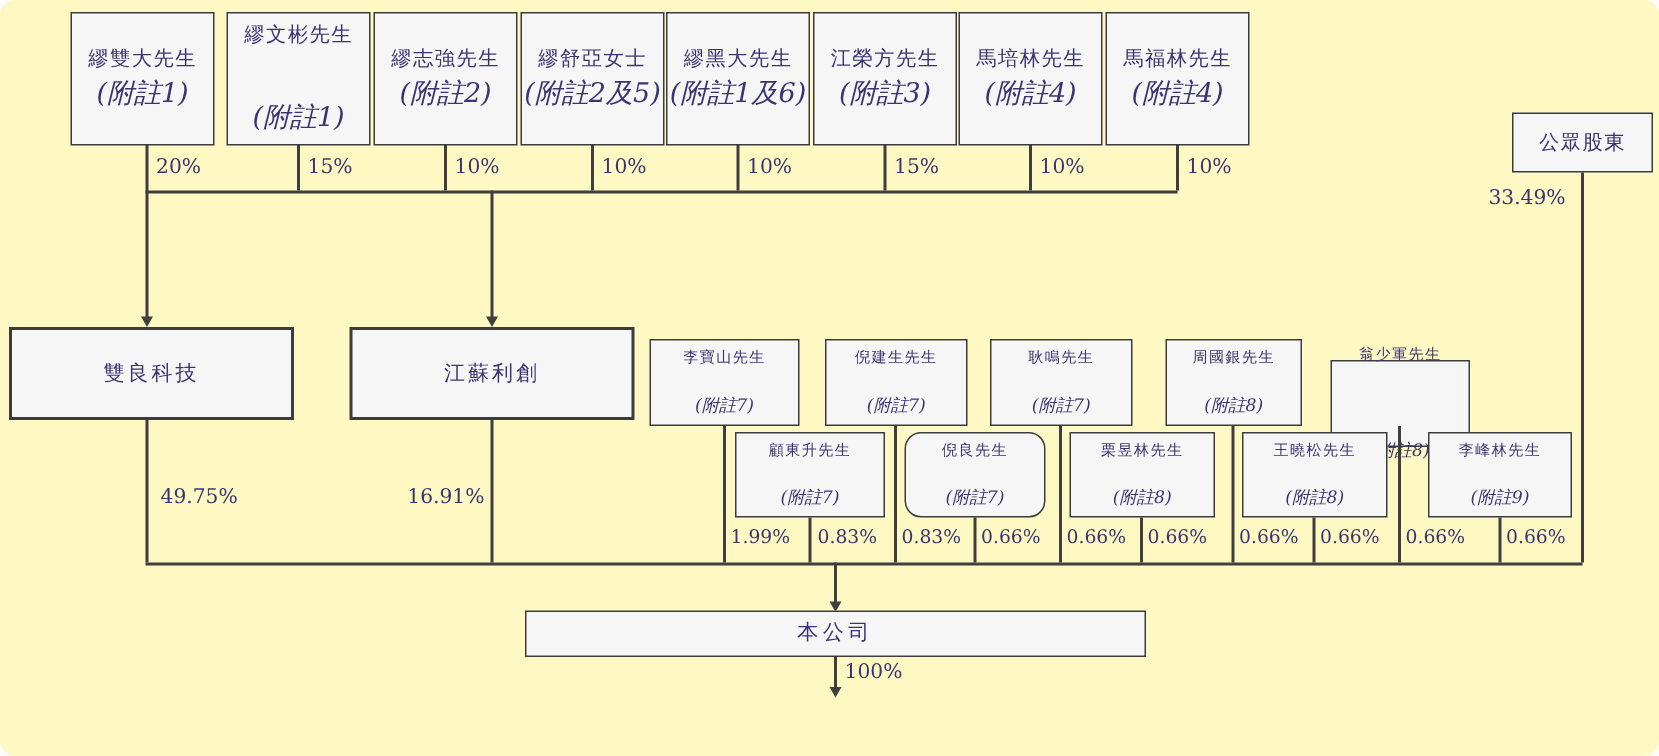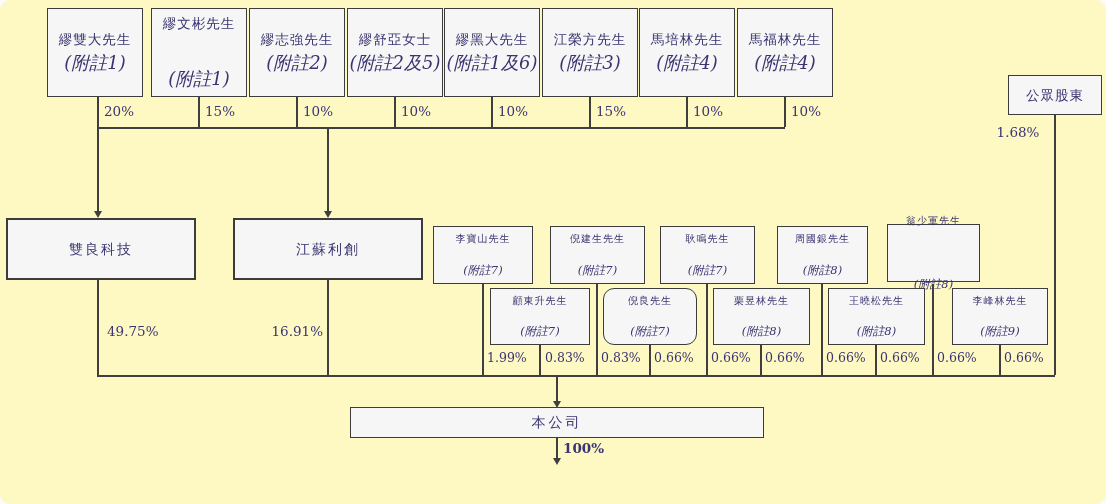--- a/index.html
+++ b/index.html
@@ -87,21 +87,21 @@
   <div class="pct" style="left:104px;top:103px;">20%</div>
   <div class="pct" style="left:205px;top:103px;">15%</div>
   <div class="pct" style="left:303px;top:103px;">10%</div>
   <div class="pct" style="left:401px;top:103px;">10%</div>
   <div class="pct" style="left:498px;top:103px;">10%</div>
   <div class="pct" style="left:596px;top:103px;">15%</div>
   <div class="pct" style="left:693px;top:103px;">10%</div>
   <div class="pct" style="left:791px;top:103px;">10%</div>
 
   <div class="line vl" style="left:1054px;top:115px;height:260px;"></div>
-  <div class="pct" style="left:988px;top:124px;width:60px;text-align:center;">1.68%</div>
+  <div class="pct" style="left:988px;top:124px;width:60px;text-align:center;">33.49%</div>
 
   <div class="line vl" style="left:97px;top:96px;height:116px;"></div>
   <div class="arrow" style="left:93.5px;top:211px;"></div>
   <div class="line vl" style="left:327px;top:127px;height:85px;"></div>
   <div class="arrow" style="left:323.5px;top:211px;"></div>
 
   <div class="box holdco" style="left:6px;top:218px;width:190px;height:62px;">
     <div class="nm">雙良科技</div>
   </div>
   <div class="box holdco" style="left:233px;top:218px;width:190px;height:62px;">
@@ -122,21 +122,21 @@
     <div class="nt">(附註7)</div>
   </div>
   <div class="box small" style="left:660px;top:226px;width:95px;height:58px;">
     <div class="nm">耿鳴先生</div>
     <div class="nt">(附註7)</div>
   </div>
   <div class="box small" style="left:777px;top:226px;width:91px;height:58px;">
     <div class="nm">周國銀先生</div>
     <div class="nt">(附註8)</div>
   </div>
-  <div class="box small" style="left:887px;top:224px;width:93px;height:58px;gap:32px;">
+  <div class="box small" style="left:887px;top:240px;width:93px;height:58px;gap:32px;">
     <div class="nm">翁少軍先生</div>
     <div class="nt">(附註8)</div>
   </div>
 
   <div class="box small" style="left:490px;top:288px;width:100px;height:57px;">
     <div class="nm">顧東升先生</div>
     <div class="nt">(附註7)</div>
   </div>
   <div class="box small" style="left:603px;top:288px;width:94px;height:57px;border-radius:11px;">
     <div class="nm">倪良先生</div>
@@ -182,16 +182,16 @@
 
   <div class="line vl" style="left:556px;top:375px;height:27px;"></div>
   <div class="arrow" style="left:552.5px;top:401px;"></div>
 
   <div class="box wide" style="left:350px;top:407px;width:414px;height:31px;">
     <div class="nm">本公司</div>
   </div>
 
   <div class="line vl" style="left:556px;top:438px;height:21px;"></div>
   <div class="arrow" style="left:552.5px;top:458px;"></div>
-  <div class="pct" style="left:563px;top:440px;font-weight:bold;">100%</div>
+  <div class="pct" style="left:563px;top:440px;">100%</div>
 
 
 </div>
 
 </body></html>

